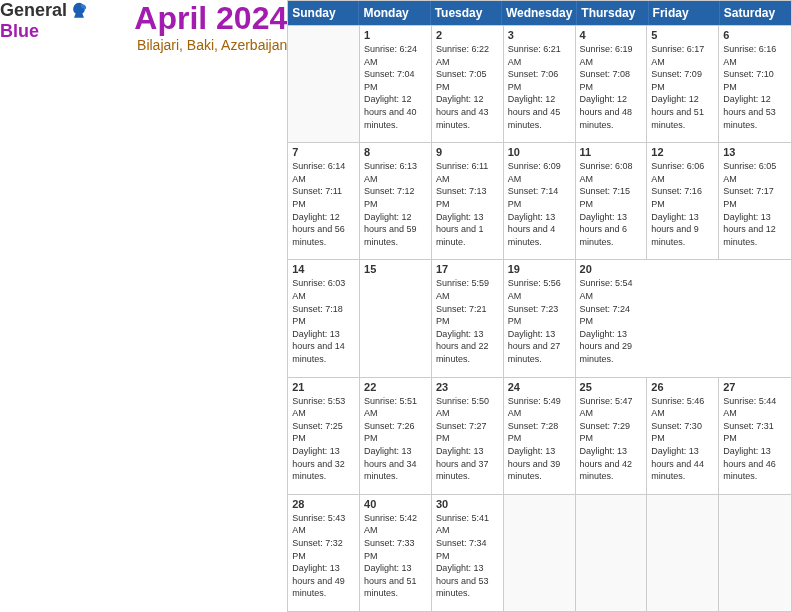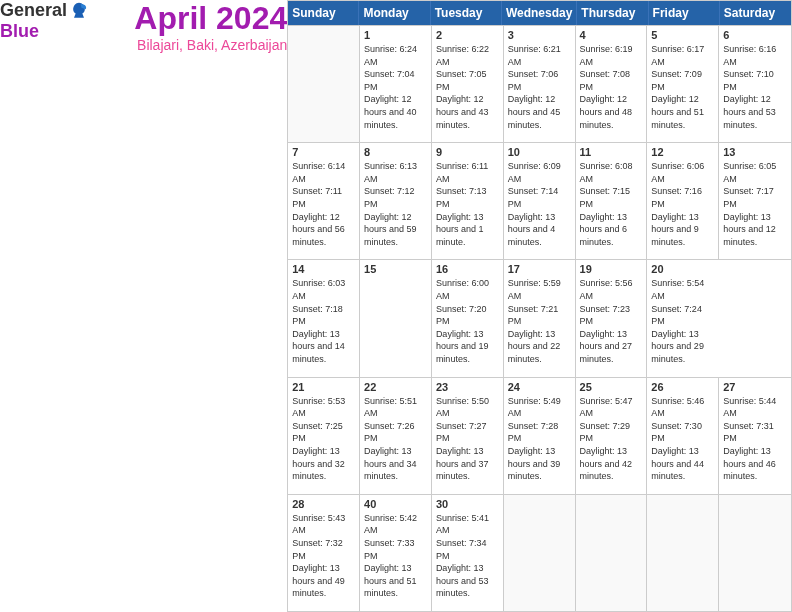--- a/index.html
+++ b/index.html
@@ -48,21 +48,21 @@
     .title-area {
       text-align: right;
     }
     .month-title {
       font-size: 32px;
       font-weight: bold;
       color: #a21caf;
     }
     .location {
       font-size: 14px;
-      color: #ec4899;
+      color: #a16207;
       margin-left: 48px;
     }
     .calendar {
       flex: 1;
       border: 1px solid #ccc;
       display: flex;
       flex-direction: column;
     }
     .cal-header {
       display: grid;
@@ -202,24 +202,20 @@
         </div>
         <div class="cal-week">
           <div class="cal-cell">
             <div class="day-number">14</div>
             <div class="day-info">Sunrise: 6:03 AM<br>Sunset: 7:18 PM<br>Daylight: 13 hours and 14 minutes.</div>
           </div>
           <div class="cal-cell">
             <div class="day-number">15</div>
           </div>
           <div class="cal-cell">
-            <div class="day-number">16</div>
-            <div class="day-info">Sunrise: 6:00 AM<br>Sunset: 7:20 PM<br>Daylight: 13 hours and 19 minutes.</div>
-          </div>
-          <div class="cal-cell">
             <div class="day-number">17</div>
             <div class="day-info">Sunrise: 5:59 AM<br>Sunset: 7:21 PM<br>Daylight: 13 hours and 22 minutes.</div>
           </div>
           <div class="cal-cell">
             <div class="day-number">19</div>
             <div class="day-info">Sunrise: 5:56 AM<br>Sunset: 7:23 PM<br>Daylight: 13 hours and 27 minutes.</div>
           </div>
           <div class="cal-cell">
             <div class="day-number">20</div>
             <div class="day-info">Sunrise: 5:54 AM<br>Sunset: 7:24 PM<br>Daylight: 13 hours and 29 minutes.</div>

